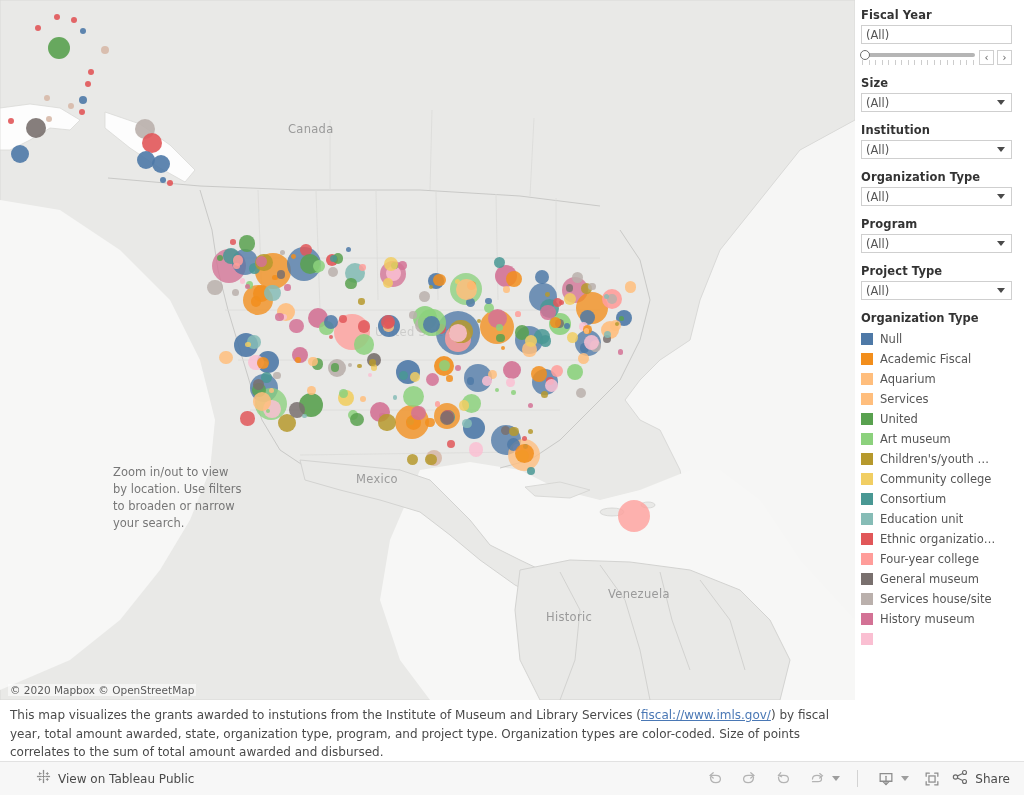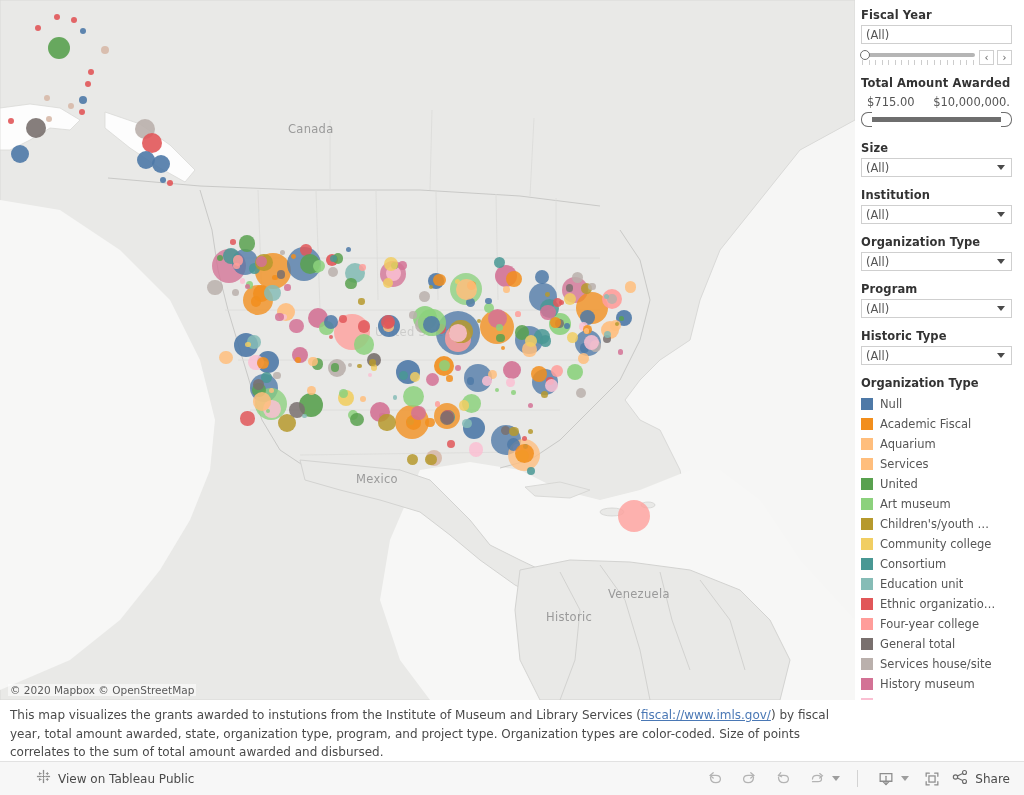--- a/index.html
+++ b/index.html
@@ -522,20 +522,21 @@
           <div class="pt" style="left: 507.141px; top: 438.146px; width: 13.0007px; height: 13.0007px; background: rgb(78, 121, 167); opacity: 0.85;"></div>
           <div class="pt" style="left: 521.699px; top: 435.615px; width: 5.54659px; height: 5.54659px; background: rgb(225, 87, 89); opacity: 0.85;"></div>
           <div class="pt" style="left: 527.895px; top: 428.948px; width: 5.31169px; height: 5.31169px; background: rgb(182, 153, 45); opacity: 0.85;"></div>
           <div class="pt" style="left: 526.564px; top: 466.851px; width: 8.10725px; height: 8.10725px; background: rgb(73, 152, 148); opacity: 0.85;"></div>
           <div class="pt" style="left: 515.38px; top: 444.325px; width: 18.8951px; height: 18.8951px; background: rgb(242, 142, 28); opacity: 0.85;"></div>
           <div class="pt" style="left: 446.591px; top: 439.617px; width: 8.4164px; height: 8.4164px; background: rgb(225, 87, 89); opacity: 0.85;"></div>
           <div class="pt" style="left: 425.402px; top: 454.242px; width: 11.2636px; height: 11.2636px; background: rgb(182, 153, 45); opacity: 0.85;"></div>
           <div class="pt" style="left: 406.788px; top: 454.111px; width: 11.3275px; height: 11.3275px; background: rgb(182, 153, 45); opacity: 0.85;"></div>
         </div>
 
+      <div class="map-note">Zoom in/out to view by location. Use filters to broaden or narrow your search.</div>
       <div class="map-attrib">© 2020 Mapbox  © OpenStreetMap</div>
     </div>
 
     <div class="rail">
 
       <div class="f-block">
         <div class="f-title">Fiscal Year</div>
         <div class="f-textbox">(All)</div>
         <div class="yr-row">
           <div class="yr-track-wrap">
@@ -563,32 +564,20 @@
                 <i></i>
               </div>
           </div>
           <div class="yr-btns">
             <div class="yr-btn">‹</div>
             <div class="yr-btn">›</div>
           </div>
         </div>
       </div>
 
-      <div class="f-block" style="margin-bottom:13px;">
-        <div class="f-title">Total Amount Awarded</div>
-        <div class="amt-vals">
-          <span>$715.00</span>
-          <span>$10,000,000.</span>
-        </div>
-        <div class="amt-track-wrap">
-          <div class="amt-track"></div>
-          <div class="amt-h left"></div>
-          <div class="amt-h right"></div>
-        </div>
-      </div>
 
       <div id="dropdowns">
           <div class="f-block">
             <div class="f-title">Size</div>
             <div class="f-select">
               <span>(All)</span>
               <span class="caret"></span>
             </div>
           </div>
           <div class="f-block">
@@ -606,21 +595,21 @@
             </div>
           </div>
           <div class="f-block">
             <div class="f-title">Program</div>
             <div class="f-select">
               <span>(All)</span>
               <span class="caret"></span>
             </div>
           </div>
           <div class="f-block">
-            <div class="f-title">Historic Type</div>
+            <div class="f-title">Project Type</div>
             <div class="f-select">
               <span>(All)</span>
               <span class="caret"></span>
             </div>
           </div>
         </div>
 
       <div style="margin-top:3px;">
         <div class="legend-title">Organization Type</div>
         <div id="legend-list">
@@ -667,21 +656,21 @@
             <div class="lg-row">
               <span class="lg-sw" style="background: rgb(225, 87, 89);"></span>
               <span class="lg-lb">Ethnic organizatio…</span>
             </div>
             <div class="lg-row">
               <span class="lg-sw" style="background: rgb(255, 157, 154);"></span>
               <span class="lg-lb">Four-year college</span>
             </div>
             <div class="lg-row">
               <span class="lg-sw" style="background: rgb(121, 112, 110);"></span>
-              <span class="lg-lb">General total</span>
+              <span class="lg-lb">General museum</span>
             </div>
             <div class="lg-row">
               <span class="lg-sw" style="background: rgb(186, 176, 172);"></span>
               <span class="lg-lb">Services house/site</span>
             </div>
             <div class="lg-row">
               <span class="lg-sw" style="background: rgb(211, 114, 149);"></span>
               <span class="lg-lb">History museum</span>
             </div>
             <div class="lg-row">

